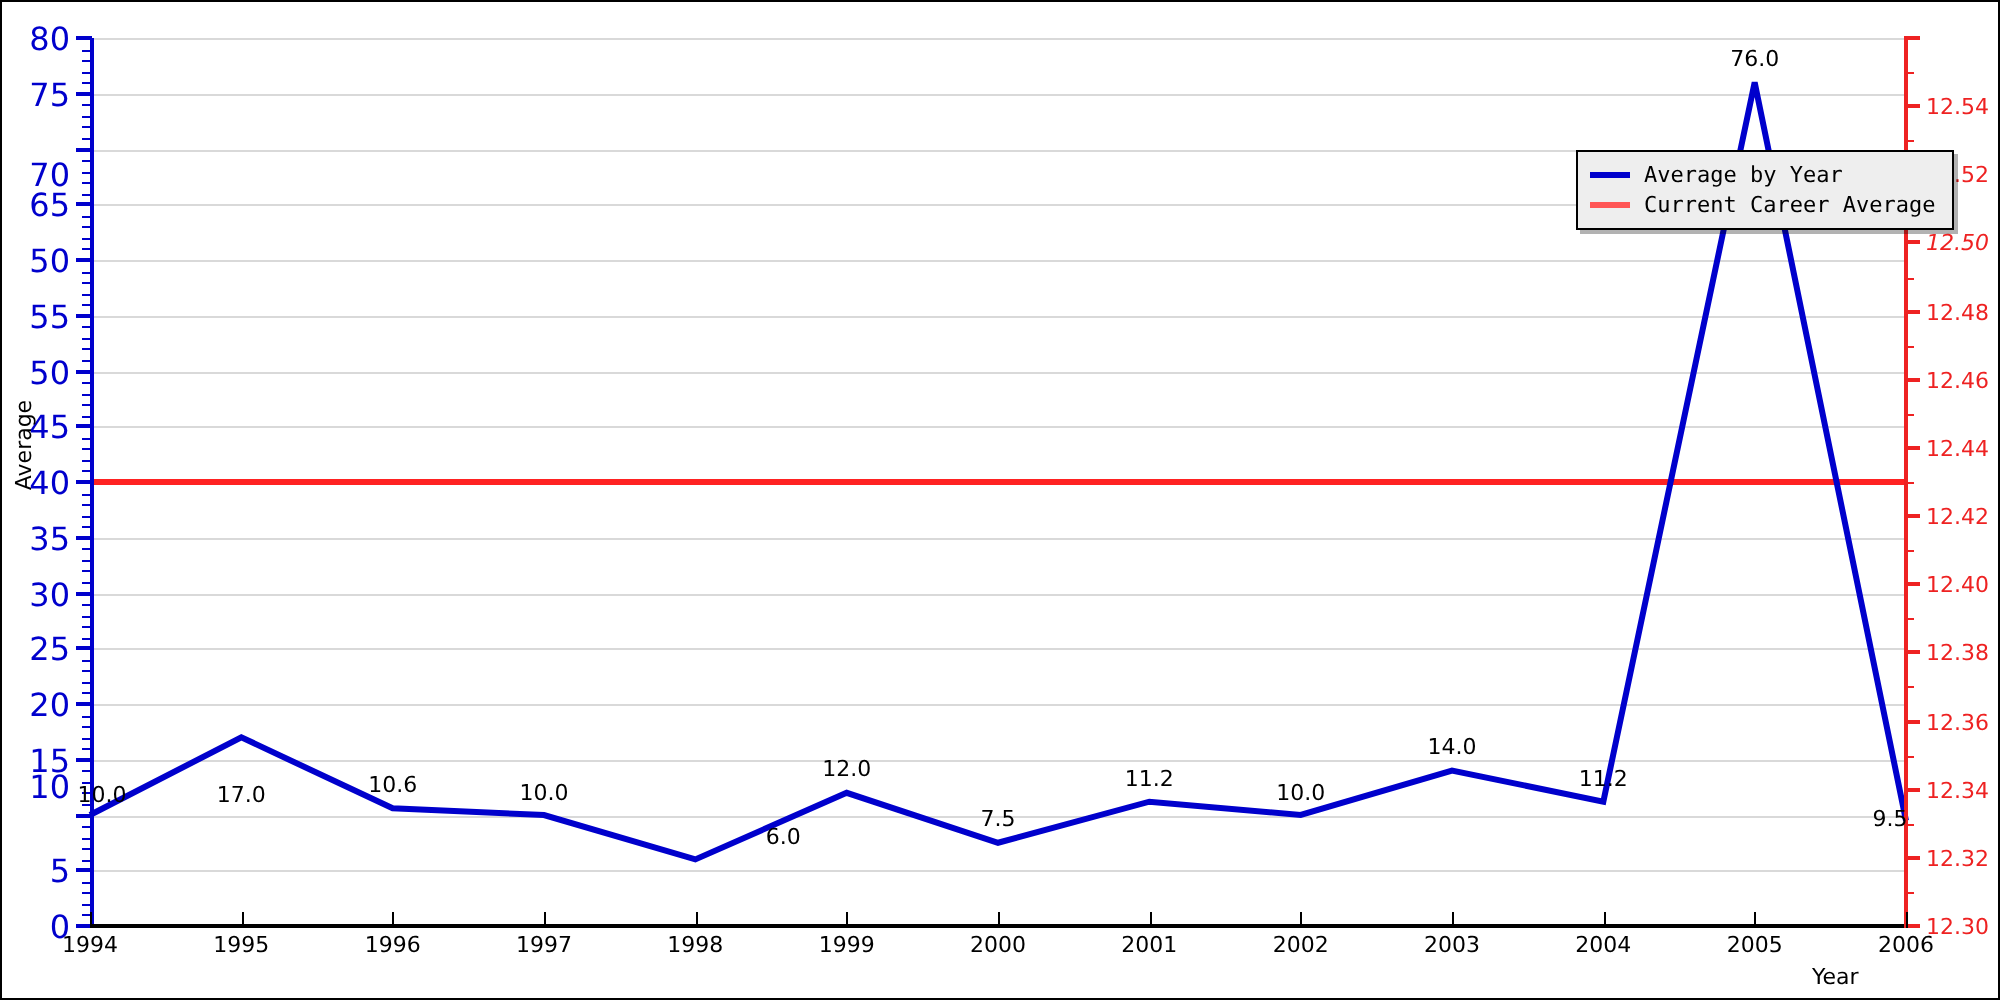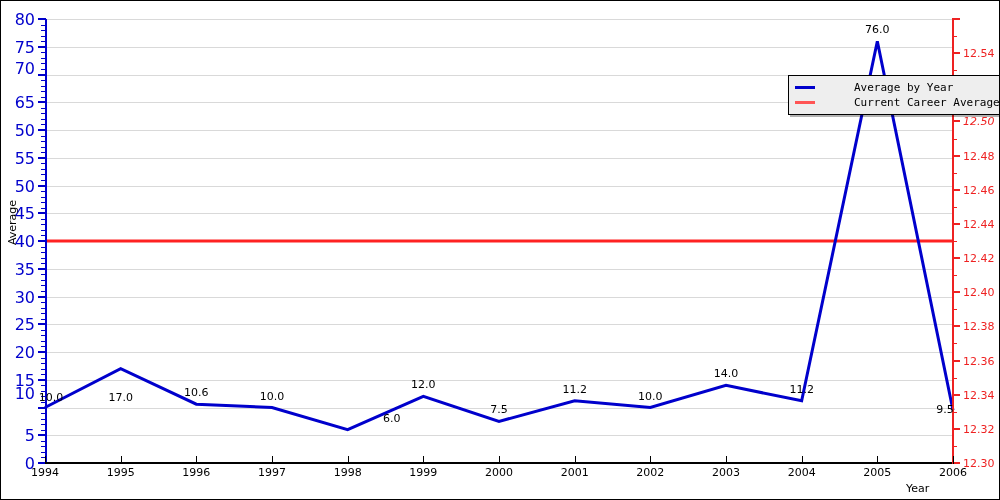--- a/index.html
+++ b/index.html
@@ -163,21 +163,20 @@
     width: 20px;
     height: 3px;
     margin-right: 7px;
     flex: none;
   }
   .legend-text {
     font-size: 11px;
     line-height: 11px;
     color: #000000;
     font-family: "DejaVu Sans Mono", monospace;
-    margin-left: 32px;
   }
   svg.series-svg {
     position: absolute;
     left: 0; top: 0;
     width: 1000px;
     height: 500px;
     overflow: visible;
     pointer-events: none;
   }
 </style>
@@ -295,21 +294,21 @@
       <div class="tick-l-minor" style="top: 117.9px;"></div>
       <div class="tick-l-minor" style="top: 112.35px;"></div>
       <div class="tick-l-minor" style="top: 106.8px;"></div>
       <div class="tick-l-major" style="top: 100.25px;"></div>
       <div class="lbl-left" style="top: 96.25px;">65</div>
       <div class="tick-l-minor" style="top: 95.7px;"></div>
       <div class="tick-l-minor" style="top: 90.15px;"></div>
       <div class="tick-l-minor" style="top: 84.6px;"></div>
       <div class="tick-l-minor" style="top: 79.05px;"></div>
       <div class="tick-l-major" style="top: 72.5px;"></div>
-      <div class="lbl-left" style="top: 62px;">70</div>
+      <div class="lbl-left" style="top: 81px;">70</div>
       <div class="tick-l-minor" style="top: 67.95px;"></div>
       <div class="tick-l-minor" style="top: 62.4px;"></div>
       <div class="tick-l-minor" style="top: 56.85px;"></div>
       <div class="tick-l-minor" style="top: 51.3px;"></div>
       <div class="tick-l-major" style="top: 44.75px;"></div>
       <div class="lbl-left" style="top: 40.75px;">75</div>
       <div class="tick-l-minor" style="top: 40.2px;"></div>
       <div class="tick-l-minor" style="top: 34.65px;"></div>
       <div class="tick-l-minor" style="top: 29.1px;"></div>
       <div class="tick-l-minor" style="top: 23.55px;"></div>

